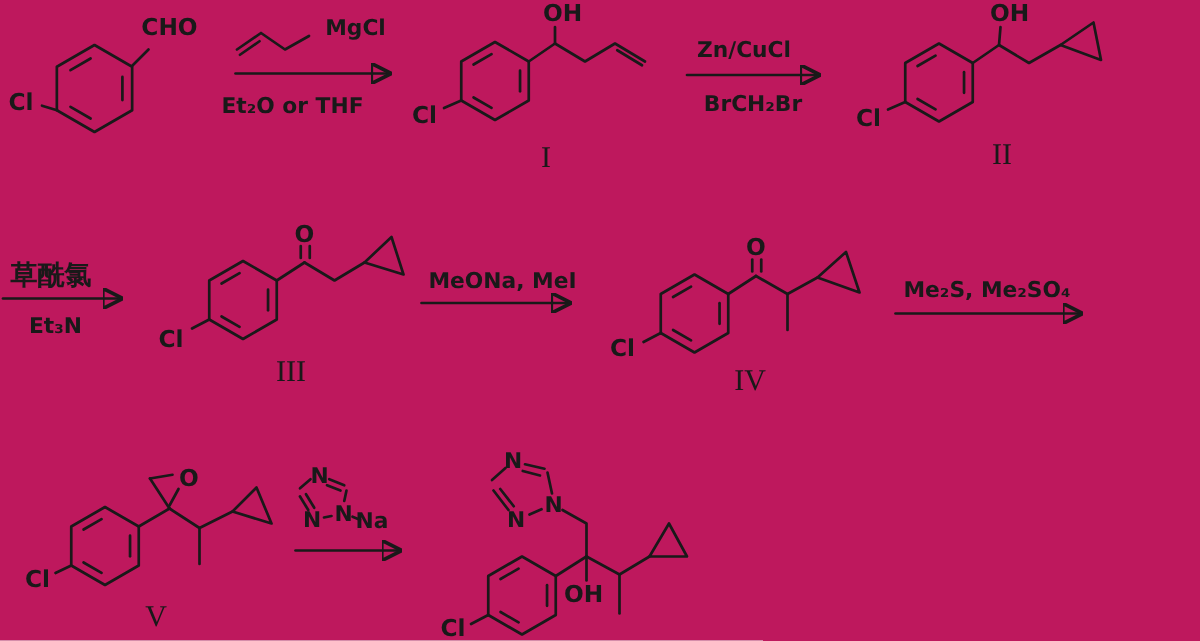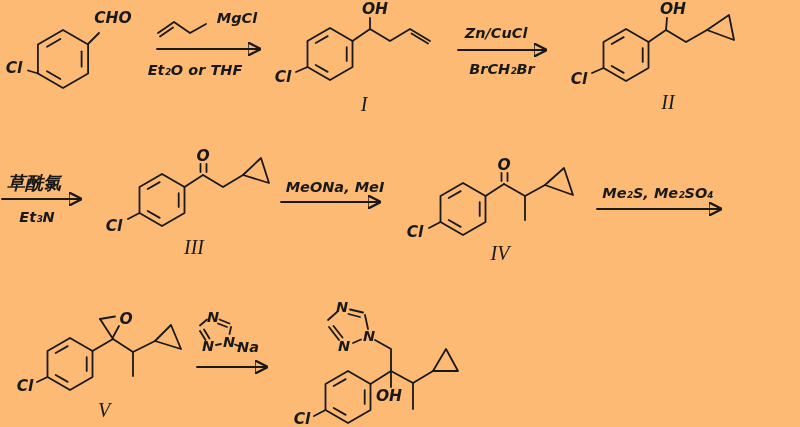--- a/index.html
+++ b/index.html
@@ -1,19 +1,18 @@
 <!DOCTYPE html>
 <html><head>
 <meta charset="utf-8">
 <style>
   html,body{margin:0;padding:0;background:#e8e8e8;}
   .page{
-    width:800px;height:427px;background:#fdba74;position:relative;overflow:hidden;
+    width:800px;height:427px;background:#be185d;position:relative;overflow:hidden;
     font-family:"DejaVu Sans","Liberation Sans",sans-serif;
-    font-style:italic;
   }
   svg{display:block}
   svg line, svg path{stroke:#191919;stroke-width:1.8;fill:none;stroke-linecap:round;stroke-linejoin:round;}
   svg text{fill:#191919;text-anchor:middle;font-family:"DejaVu Sans","Liberation Sans",sans-serif;}
   text.atom{font-size:15.5px;font-weight:700;}
   text.atom-n{font-size:14.5px;font-weight:700;}
   text.rg{font-size:14.5px;font-weight:700;}
   text.cjk{font-size:18px;font-weight:700;}
   text.num{font-size:20px;font-weight:400;font-family:"Liberation Serif","DejaVu Serif",serif;}
 </style>

